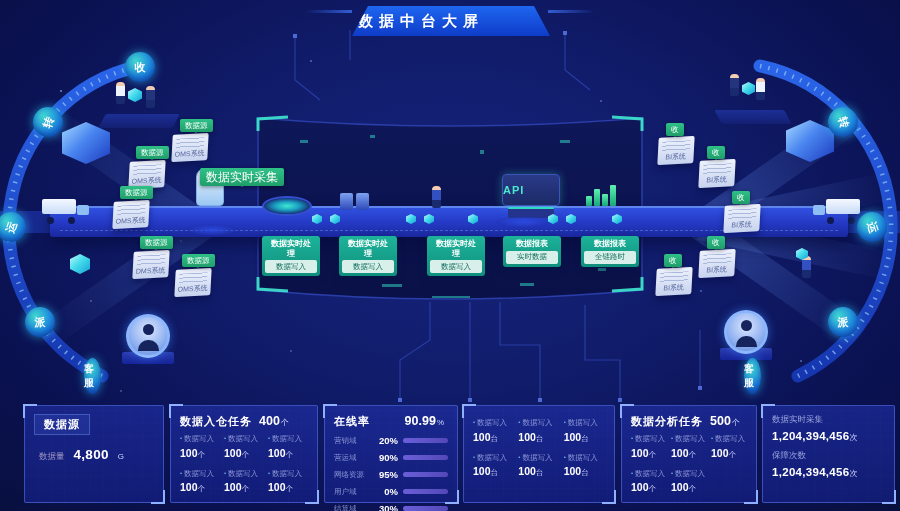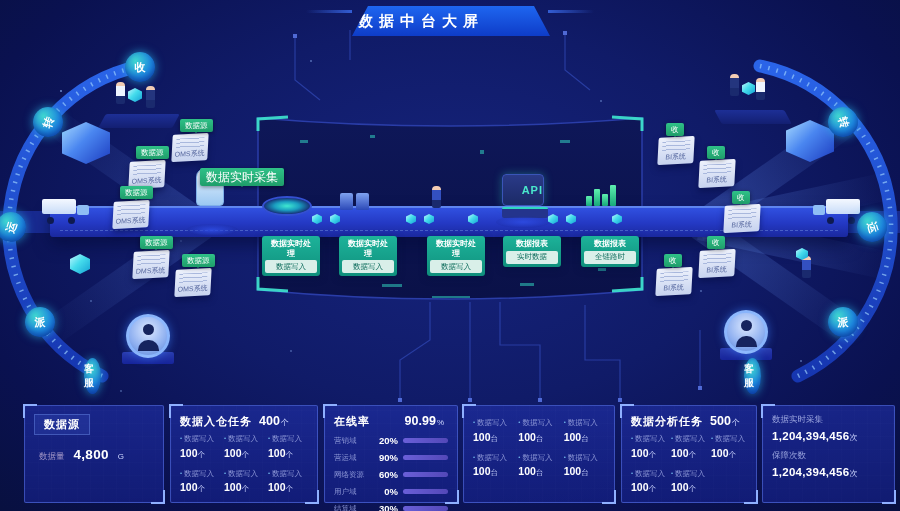--- a/index.html
+++ b/index.html
@@ -65,21 +65,21 @@
   .avatar::before{content:"";position:absolute;left:50%;top:7px;width:11px;height:11px;margin-left:-5.5px;border-radius:50%;background:#16245e;}
   .avatar::after{content:"";position:absolute;left:50%;bottom:4px;width:21px;height:11px;margin-left:-10.5px;border-radius:10px 10px 0 0;background:#16245e;}
   .pedestal{position:absolute;width:52px;height:12px;z-index:3;border-radius:2px;
     background:linear-gradient(180deg,#2a3cae,#16249a);}
   .tower{position:absolute;width:26px;height:36px;z-index:3;border-radius:9px 9px 4px 4px;
     background:linear-gradient(180deg,#eaf5ff,#9cc8f2);border:1px solid #7fb0e8;}
   .pool{position:absolute;width:46px;height:16px;border-radius:50%;z-index:3;border:2px solid #3450d0;
     background:radial-gradient(ellipse at center,#3fe8d0 0%,#1a9ec0 38%,#16246e 75%);}
   .mach{position:absolute;z-index:3;display:flex;gap:3px;align-items:flex-end;}
   .mach i{display:block;width:13px;height:17px;background:linear-gradient(180deg,#7fa2f0,#2c49b8);border-radius:2px 2px 1px 1px;}
-  .api{position:absolute;z-index:3;width:42px;text-align:right;}
+  .api{position:absolute;z-index:3;width:58px;text-align:left;}
   .api .blk{height:30px;line-height:30px;border-radius:4px;color:#4ae8cc;font-weight:bold;font-size:11px;letter-spacing:1px;
     background:linear-gradient(180deg,#2a3a88,#1b2a66);border:1px solid #3a55b8;box-shadow:0 0 8px rgba(60,230,200,.35);}
   .api .ped{margin:1px auto 0;width:46px;height:9px;border-radius:2px;background:#24348c;border-top:2px solid #2fd8c0;}
   .bars{position:absolute;display:flex;align-items:flex-end;gap:2px;z-index:3;}
   .bars i{display:block;width:6px;background:linear-gradient(180deg,#5ff0b0,#17a878);border-radius:1px;}
   .base{position:absolute;border-radius:50%;z-index:2;
     background:radial-gradient(ellipse,rgba(45,75,225,.9) 0%,rgba(20,35,140,.15) 70%);}
   
   .gtag{position:absolute;z-index:5;background:linear-gradient(180deg,#2fc188,#1f9e6a);color:#fff;
     font-size:7.5px;line-height:1;padding:2.5px 5px;border-radius:2px;white-space:nowrap;
@@ -416,21 +416,21 @@
         <span class="or-pct">20%</span>
       <span class="or-bar"><span class="or-fill" style="width: 20%;"></span></span>
     </div>
     <div class="or-row">
       <span class="or-label">营运域</span>
         <span class="or-pct">90%</span>
       <span class="or-bar"><span class="or-fill" style="width: 90%;"></span></span>
     </div>
     <div class="or-row">
       <span class="or-label">网络资源</span>
-        <span class="or-pct">60%</span>
+        <span class="or-pct">95%</span>
       <span class="or-bar"><span class="or-fill" style="width: 60%;"></span></span>
     </div>
     <div class="or-row">
       <span class="or-label">用户域</span>
         <span class="or-pct">0%</span>
       <span class="or-bar"><span class="or-fill" style="width: 0%;"></span></span>
     </div>
     <div class="or-row">
       <span class="or-label">结算域</span>
         <span class="or-pct">30%</span>

